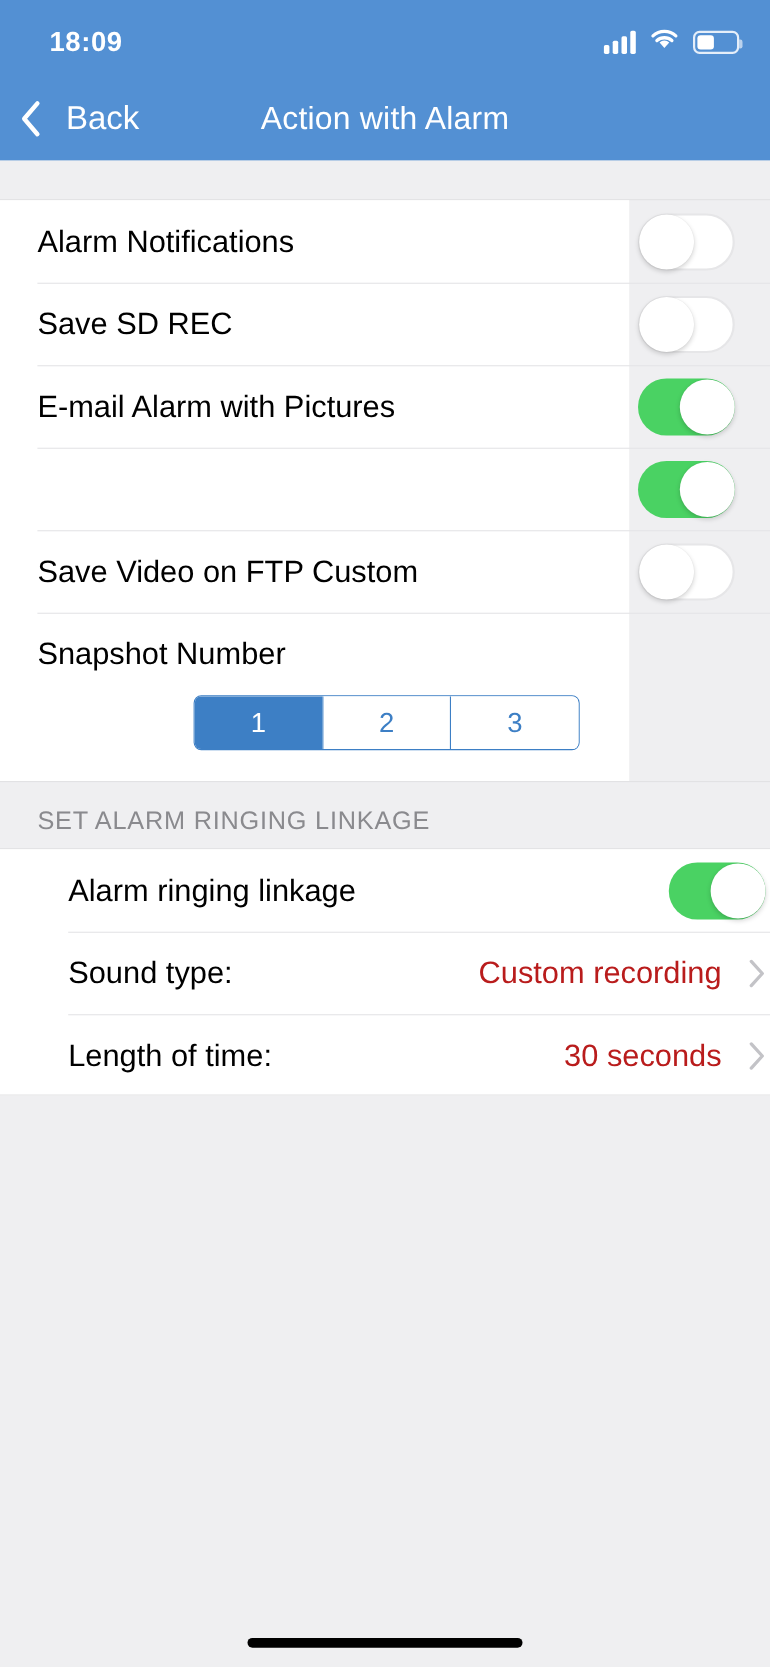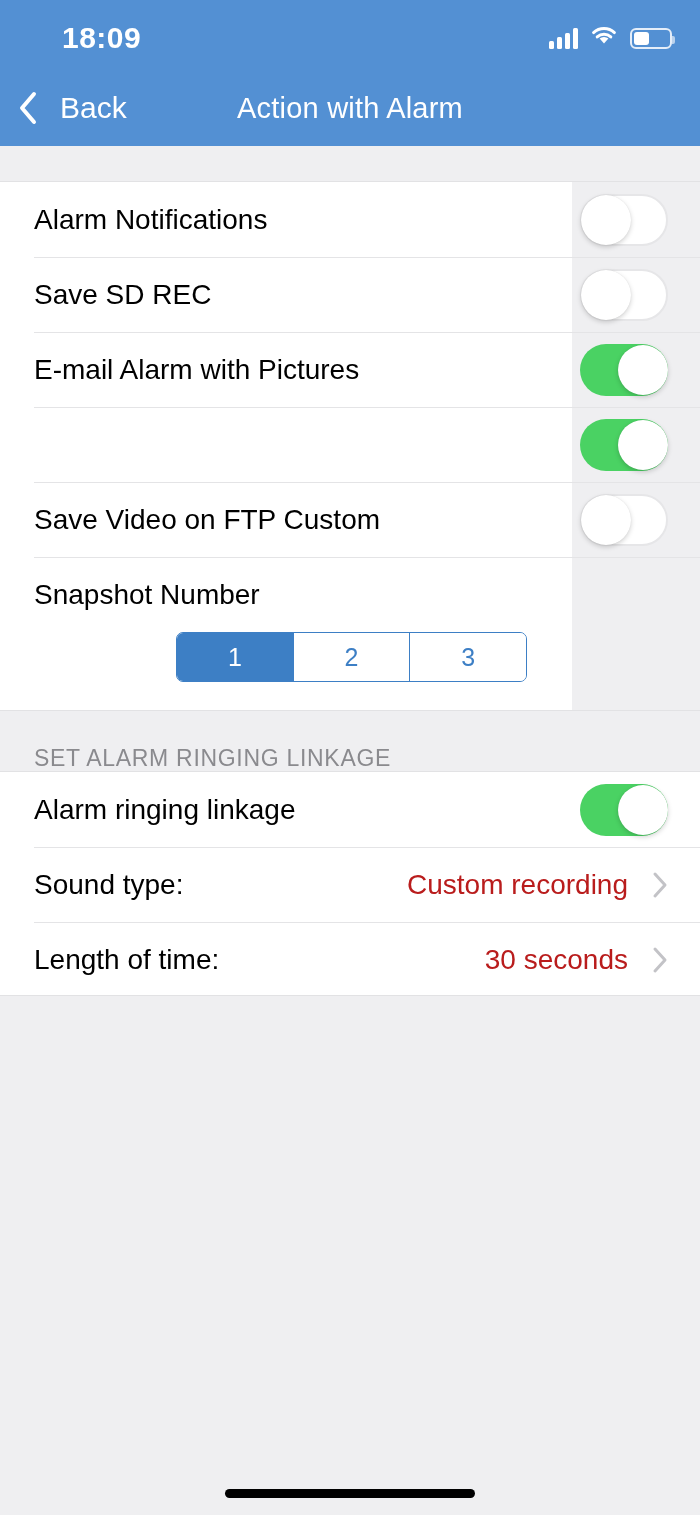--- a/index.html
+++ b/index.html
@@ -36,24 +36,24 @@
   .statusbar {
     position: absolute;
     top: 0;
     left: 0;
     width: 700px;
     height: 70px;
   }
 
   .status-time {
     position: absolute;
-    left: 62px;
+    left: 45px;
     top: 22px;
     color: #ffffff;
-    font-size: 30px;
+    font-size: 25px;
     font-weight: bold;
     letter-spacing: 0.5px;
     line-height: 32px;
   }
 
   .status-icons {
     position: absolute;
     right: 28px;
     top: 24px;
     display: flex;
@@ -277,40 +277,41 @@
     top: 710px;
     left: 0;
     width: 700px;
     height: 62px;
     background: #efeff1;
     border-top: 1px solid #e2e2e4;
     border-bottom: 1px solid #e2e2e4;
     box-sizing: border-box;
     display: flex;
     align-items: flex-end;
-    padding-bottom: 0;
+    padding-bottom: 12px;
   }
   .section-header-label {
     margin-left: 34px;
     color: #8a8a8e;
     font-size: 23px;
     letter-spacing: 0.7px;
     line-height: 26px;
   }
 
   
   .group2 {
     position: absolute;
     top: 772px;
     left: 0;
     width: 700px;
     height: 224px;
     background: #ffffff;
     border-bottom: 1px solid #e2e2e4;
     box-sizing: border-box;
+    padding-left: 28px;
   }
 
   .row-value {
     position: absolute;
     right: 72px;
     color: #b91c1c;
     font-size: 28px;
     line-height: 32px;
     white-space: nowrap;
   }

